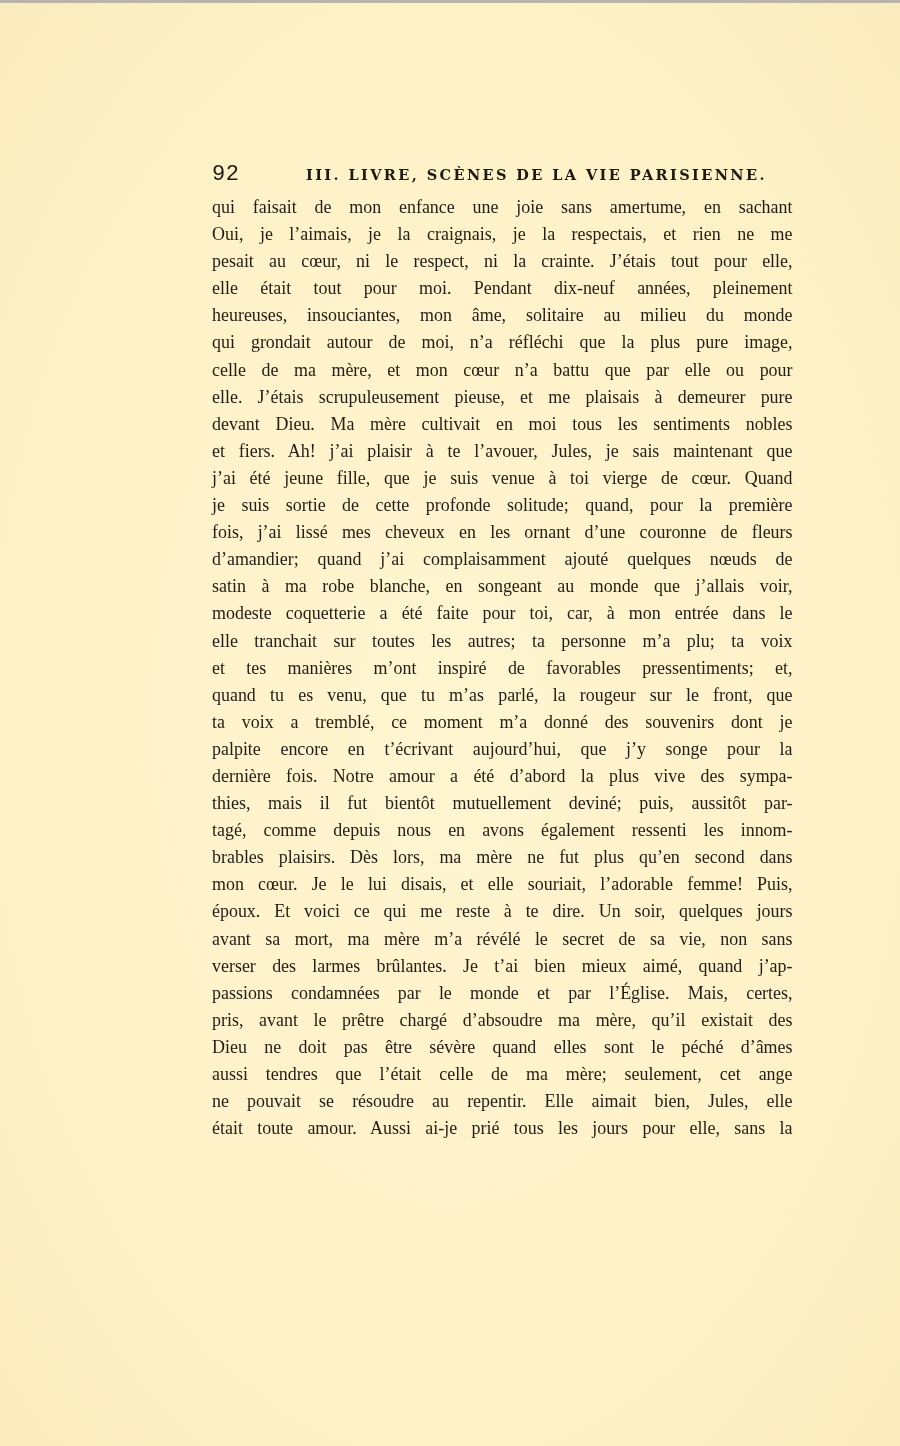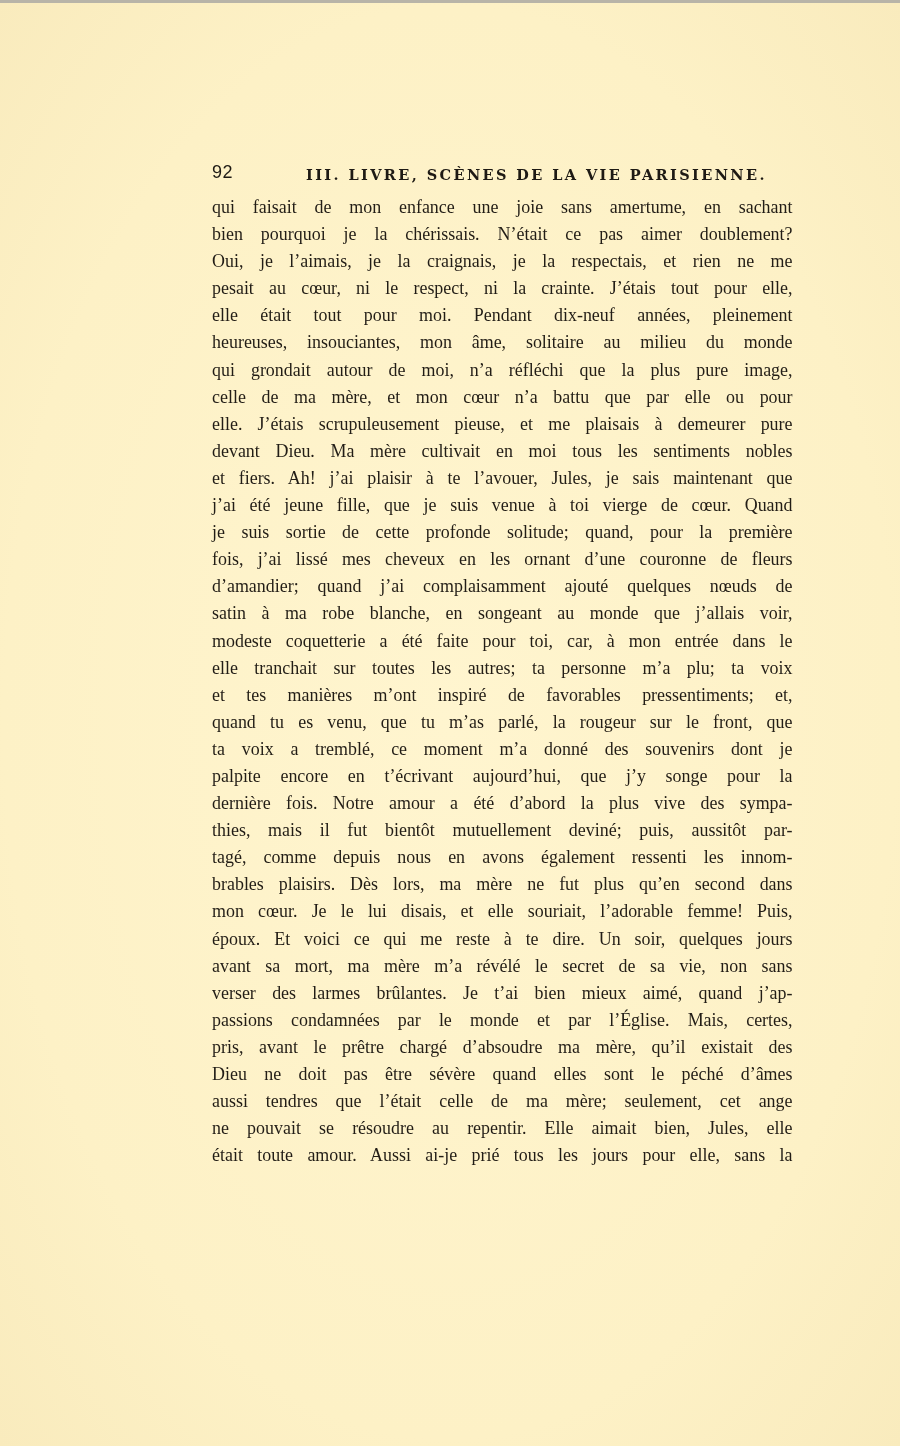--- a/index.html
+++ b/index.html
@@ -31,22 +31,22 @@
       top: 162px;
       width: 580px;
       height: 30px;
       font-family: "DejaVu Serif", serif;
       color: #1e1a14;
     }
     .page-number {
       position: absolute;
       left: 0;
       top: 0;
-      font-size: 18px;
-      font-family: Liberation Sans, sans-serif;
+      font-size: 22px;
+      font-family: Liberation Mono, monospace;
       letter-spacing: 0.5px;
     }
     .head-title {
       position: absolute;
       left: 74px;
       top: 4px;
       font-size: 14.5px;
       font-weight: bold;
       letter-spacing: 2.4px;
       font-family: "DejaVu Serif", serif;
@@ -87,21 +87,20 @@
 <div class="page">
   <div class="top-edge"></div>
 
   <div class="running-head">
     <span class="page-number">92</span>
     <span class="head-title">III. LIVRE, SCÈNES DE LA VIE PARISIENNE.</span>
   </div>
 
   <div class="body-text" id="body-text">
       <div class="line"><span class="line-inner">qui faisait de mon enfance une joie sans amertume, en sachant</span></div>
-      <div class="line"><span class="line-inner">bien pourquoi je la chérissais. N’était ce pas aimer doublement?</span></div>
       <div class="line"><span class="line-inner">Oui, je l’aimais, je la craignais, je la respectais, et rien ne me</span></div>
       <div class="line"><span class="line-inner">pesait au cœur, ni le respect, ni la crainte. J’étais tout pour elle,</span></div>
       <div class="line"><span class="line-inner">elle était tout pour moi. Pendant dix-neuf années, pleinement</span></div>
       <div class="line"><span class="line-inner">heureuses, insouciantes, mon âme, solitaire au milieu du monde</span></div>
       <div class="line"><span class="line-inner">qui grondait autour de moi, n’a réfléchi que la plus pure image,</span></div>
       <div class="line"><span class="line-inner">celle de ma mère, et mon cœur n’a battu que par elle ou pour</span></div>
       <div class="line"><span class="line-inner">elle. J’étais scrupuleusement pieuse, et me plaisais à demeurer pure</span></div>
       <div class="line"><span class="line-inner">devant Dieu. Ma mère cultivait en moi tous les sentiments nobles</span></div>
       <div class="line"><span class="line-inner">et fiers. Ah! j’ai plaisir à te l’avouer, Jules, je sais maintenant que</span></div>
       <div class="line"><span class="line-inner">j’ai été jeune fille, que je suis venue à toi vierge de cœur. Quand</span></div>

